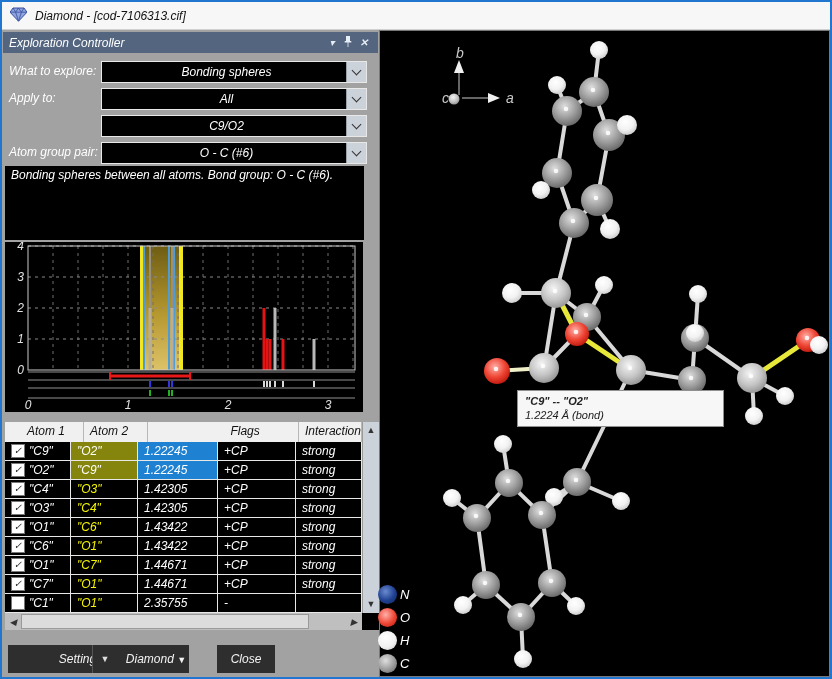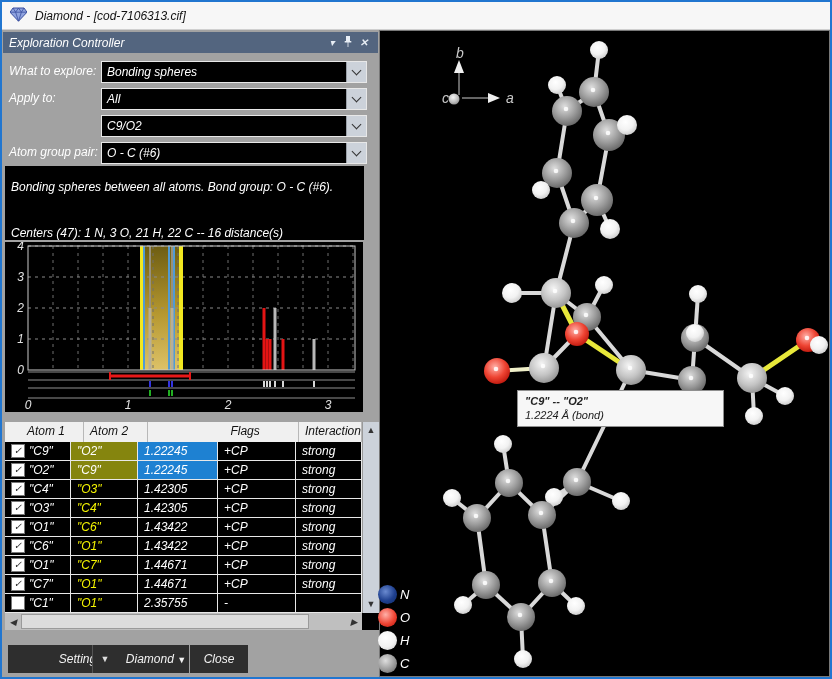--- a/index.html
+++ b/index.html
@@ -7,24 +7,24 @@
   
   .titlebar{position:absolute;left:0;top:0;width:828px;height:28px;background:#f7f7f7;border-bottom:1px solid #d0d0d0;display:flex;align-items:center;gap:8px;padding-left:8px;box-sizing:border-box;color:#111;font-size:12px;}
   
   .panel{position:absolute;left:0;top:28px;width:377px;height:647px;background:#a2a2a2;}
   .panel-header{position:absolute;left:1px;top:2px;right:1px;height:21px;background:#53657f;color:#fff;font-size:12px;display:flex;align-items:center;padding:0 6px;box-sizing:border-box;}
   .panel-header .spacer{flex:1;}
   .hdr-ic{width:16px;text-align:center;color:#e8eef5;font-size:10px;cursor:default;}
   .frow{position:absolute;left:0;width:100%;height:22px;}
   .frow .lbl{position:absolute;left:7px;top:3px;color:#fff;font-size:12px;}
   .combo{position:absolute;left:99px;top:0;width:266px;height:22px;background:#000;border:1px solid #e8e8e8;box-sizing:border-box;display:flex;}
-  .combo .val{flex:1;color:#fff;font-size:12px;line-height:20px;padding-left:5px;overflow:hidden;white-space:nowrap;}
+  .combo .val{flex:1;color:#fff;font-size:12px;line-height:20px;padding-left:5px;overflow:hidden;white-space:nowrap;text-align:center;}
   .combo .arrow{width:19px;background:#ccd2da;border-left:1px solid #9aa0a8;display:flex;align-items:center;justify-content:center;}
   .chev{width:6px;height:6px;border-right:1.5px solid #333;border-bottom:1.5px solid #333;transform:rotate(45deg);margin-top:-3px;}
-  .infobox{position:absolute;left:3px;top:136px;width:359px;height:74px;background:#000;color:#fff;font-size:12px;box-sizing:border-box;padding:14px 6px;}
+  .infobox{position:absolute;left:3px;top:136px;width:359px;height:74px;background:#000;color:#fff;font-size:12px;box-sizing:border-box;padding:2px 6px;}
   .infobox .l2{margin-top:32px;}
   #chart{position:absolute;left:3px;top:212px;width:358px;height:170px;background:#000;}
   
   .tbl{position:absolute;left:3px;top:392px;width:375px;height:208px;background:#000;font-size:12px;}
   .thead{position:absolute;left:0;top:0;width:357px;height:32px;background:#f0f0f0;display:flex;border-bottom:1px solid #fff;box-sizing:border-box;padding-left:16px;}
   .th{color:#111;line-height:19px;padding-left:6px;box-sizing:border-box;border-right:1px solid #b8b8b8;overflow:hidden;white-space:nowrap;position:relative;}
   .sortarr{display:inline-block;margin-left:14px;font-size:8px;color:#222;}
   #rows{position:absolute;left:0;top:20px;width:357px;}
   .trow{display:flex;height:19px;border-bottom:1px solid #e8e8e8;box-sizing:border-box;background:#000;}
   .td{color:#fff;line-height:18px;padding-left:6px;box-sizing:border-box;border-right:1px solid #e8e8e8;overflow:hidden;white-space:nowrap;display:flex;align-items:center;gap:4px;}
@@ -101,21 +101,20 @@
       <div class="combo">
         <span class="val">O - C (#6)</span>
         <span class="arrow">
             <span class="chev"></span>
           </span>
       </div>
     </div>
 
     <div class="infobox">
       <div>Bonding spheres between all atoms. Bond group: O - C (#6).</div>
-      <div class="l2">Centers (47): 1 N, 3 O, 21 H, 22 C -- 16 distance(s)</div>
     </div>
 
     <div id="chart"><svg width="358" height="170" xmlns="http://www.w3.org/2000/svg">
           <defs>
             <linearGradient id="band" x1="0" y1="0" x2="0" y2="1">
               <stop offset="0" stop-color="#6e5d12"></stop>
               <stop offset="0.55" stop-color="#b69830"></stop>
               <stop offset="1" stop-color="#ddc268"></stop>
             </linearGradient>
           </defs>
@@ -293,21 +292,21 @@
         <span class="hthumb"></span>
         <span style="flex:1;"></span>
         <span class="sbtn">▶</span>
       </div>
     </div>
 
     <div class="btnbar">
       <span class="btn" style="left:6px;width:83px;padding-left:36px;">Settings...</span>
       <span class="split-arrow" style="left:90px;width:24px;">▼</span>
       <span class="btn" style="left:121px;width:66px;"><span>Diamond</span> <span style="font-size:9px;">▼</span></span>
-      <span class="btn" style="left:188px;width:58px;">Close</span>
+      <span class="btn" style="left:215px;width:58px;">Close</span>
     </div>
   </div>
 
   <div class="viewer">
     <svg id="mol" width="449" height="645">
         <defs>
           <radialGradient id="gC" cx="42%" cy="35%" r="72%">
             <stop offset="0" stop-color="#dedede"></stop>
             <stop offset="0.55" stop-color="#9a9a9a"></stop>
             <stop offset="1" stop-color="#5e5e5e"></stop>

